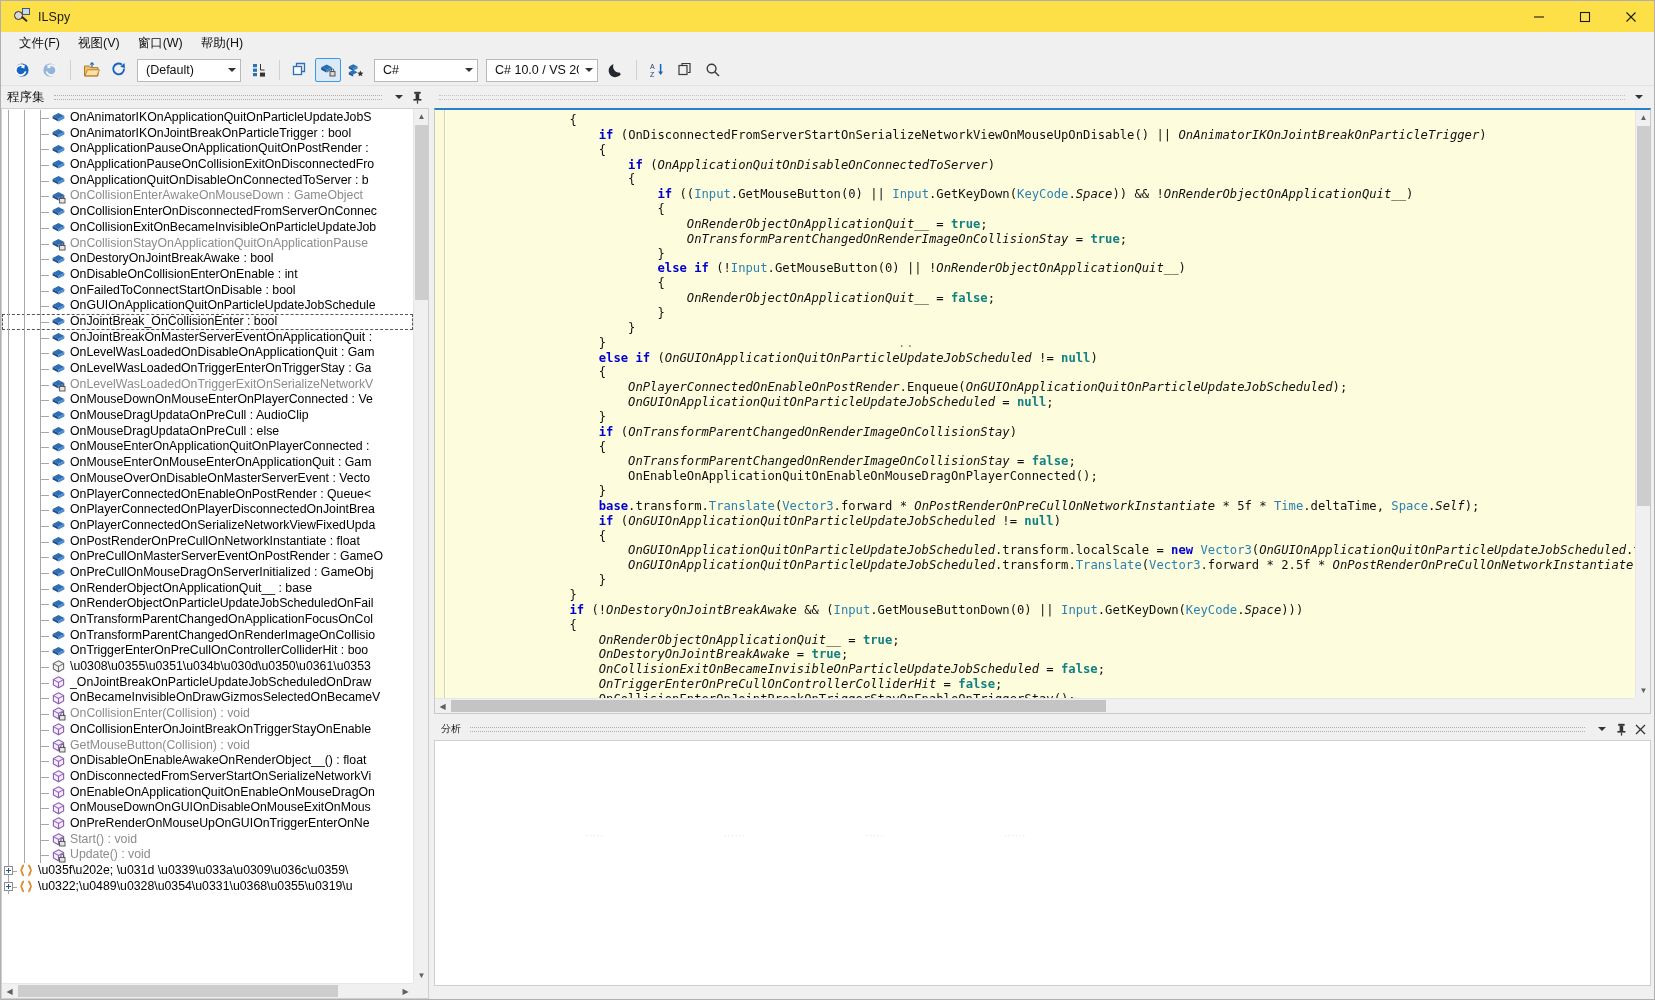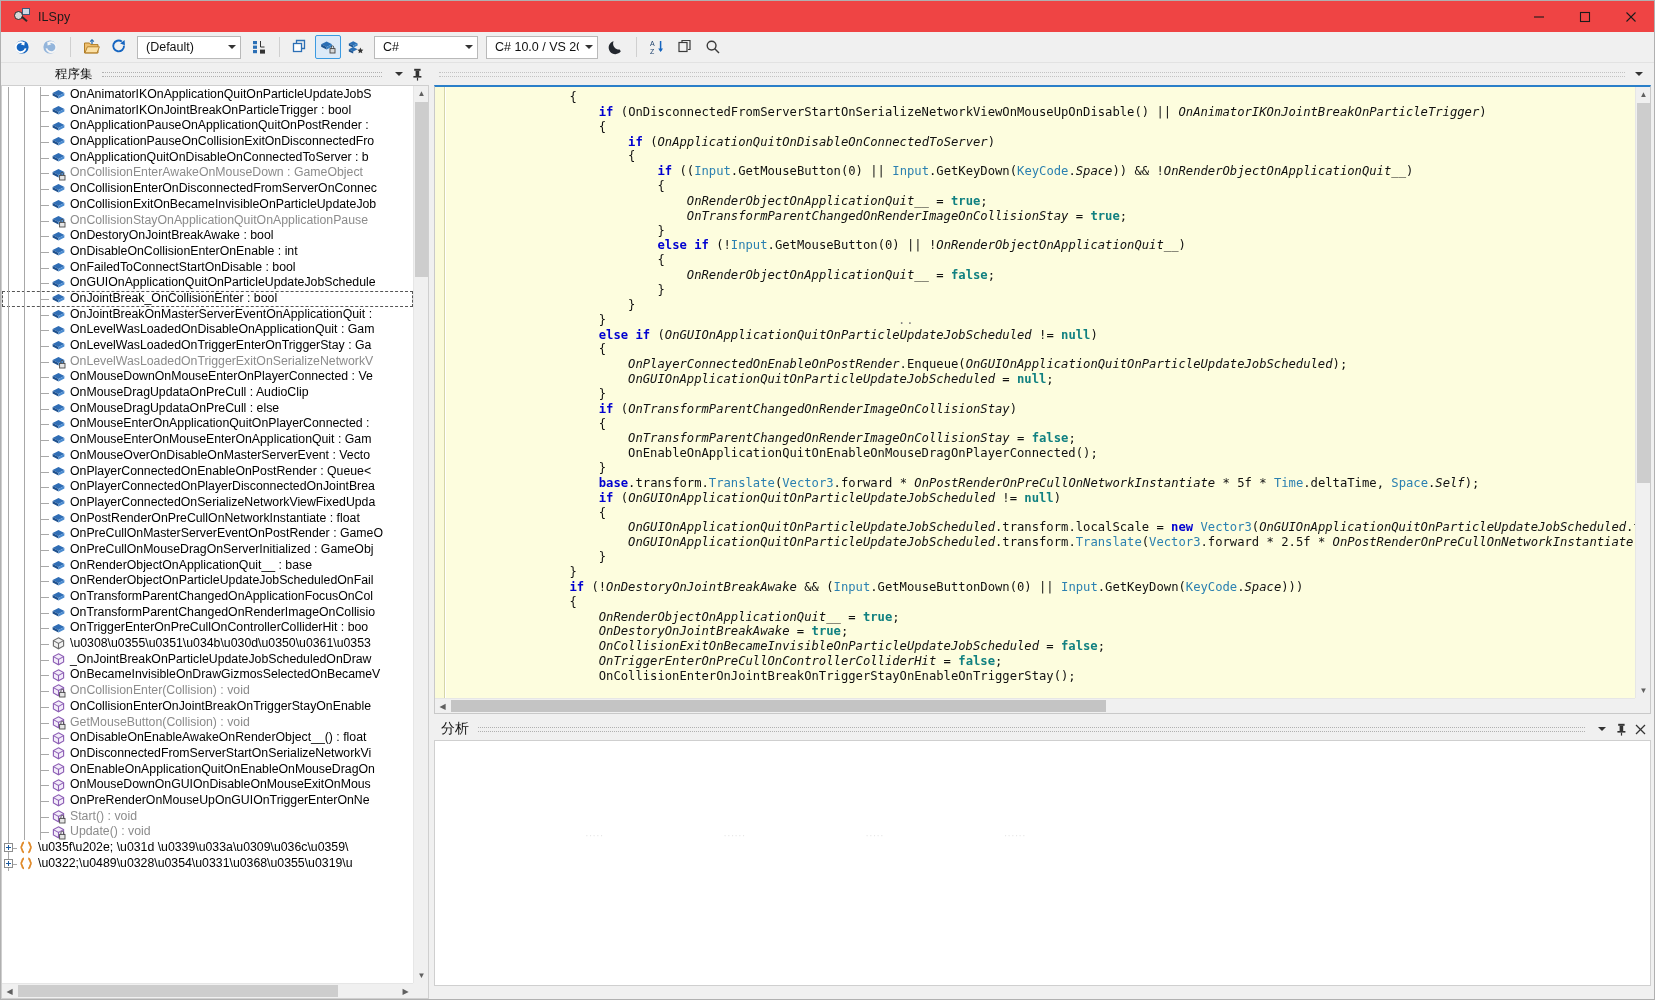--- a/index.html
+++ b/index.html
@@ -17,21 +17,21 @@
     position: relative;
     background: #f0f0f0;
     border: 1px solid #b0b0b0;
     display: flex;
     flex-direction: column;
   }
 
   
   #title-bar {
     height: 31px;
-    background: #ef4444;
+    background: #fde047;
     display: flex;
     align-items: center;
     flex: 0 0 31px;
     position: relative;
   }
   #title-bar .tb-left {
     display: flex; align-items: center;
     padding-left: 12px; gap: 8px;
   }
   .app-icon {
@@ -165,21 +165,21 @@
     height: 22px;
     flex: 0 0 22px;
     display: flex;
     align-items: center;
     padding: 0 4px 0 6px;
     font-size: 12.5px;
     color: #101010;
     background: #f0f0f0;
     gap: 4px;
   }
-  .pane-header .ph-title { white-space: nowrap; margin-left: 48px; }
+  .pane-header .ph-title { white-space: nowrap; }
   .pane-header .ph-dots {
     flex: 1 1 auto;
     height: 5px;
     margin: 0 5px;
     border-top: 1px dotted #b0b0b0;
     border-bottom: 1px dotted #b0b0b0;
   }
   .ph-btn {
     width: 15px; height: 16px;
     display: flex; align-items: center; justify-content: center;
@@ -381,21 +381,21 @@
     display: flex;
     flex-direction: column;
     margin-top: 4px;
   }
   #analysis-header {
     height: 22px;
     flex: 0 0 22px;
     display: flex;
     align-items: center;
     padding: 0 3px 0 7px;
-    font-size: 14px;
+    font-size: 10px;
     color: #101010;
     gap: 3px;
     background: #f0f0f0;
   }
   #analysis-header .ah-dots {
     flex: 1 1 auto;
     height: 5px;
     margin: 0 6px;
     border-top: 1px dotted #b0b0b0;
     border-bottom: 1px dotted #b0b0b0;
@@ -461,20 +461,26 @@
       </div>
       <div class="tb-btn close">
         <svg width="12" height="12" viewBox="0 0 12 12">
             <line x1="1.5" y1="1.5" x2="10.5" y2="10.5" stroke="#1b1b1b" stroke-width="1.1"></line>
             <line x1="10.5" y1="1.5" x2="1.5" y2="10.5" stroke="#1b1b1b" stroke-width="1.1"></line>
           </svg>
       </div>
     </div>
   </div>
 
+  <div id="menu-bar">
+    <div class="menu-item">文件(F)</div>
+    <div class="menu-item">视图(V)</div>
+    <div class="menu-item">窗口(W)</div>
+    <div class="menu-item">帮助(H)</div>
+  </div>
 
   <div id="toolbar">
     <div class="tool-btn">
       <svg width="16" height="16" viewBox="0 0 16 16">
         <circle cx="8" cy="8" r="6.6" fill="#1565c0"></circle>
         <path d="M10 4.4 A5 5 0 1 0 11.6 9.4" fill="none" stroke="#fff" stroke-width="1.8"></path>
         <path d="M10.6 2.6 L10.4 6.6 L6.6 5.2 Z" fill="#fff"></path>
       </svg>
     </div>
     <div class="tool-btn disabled">

